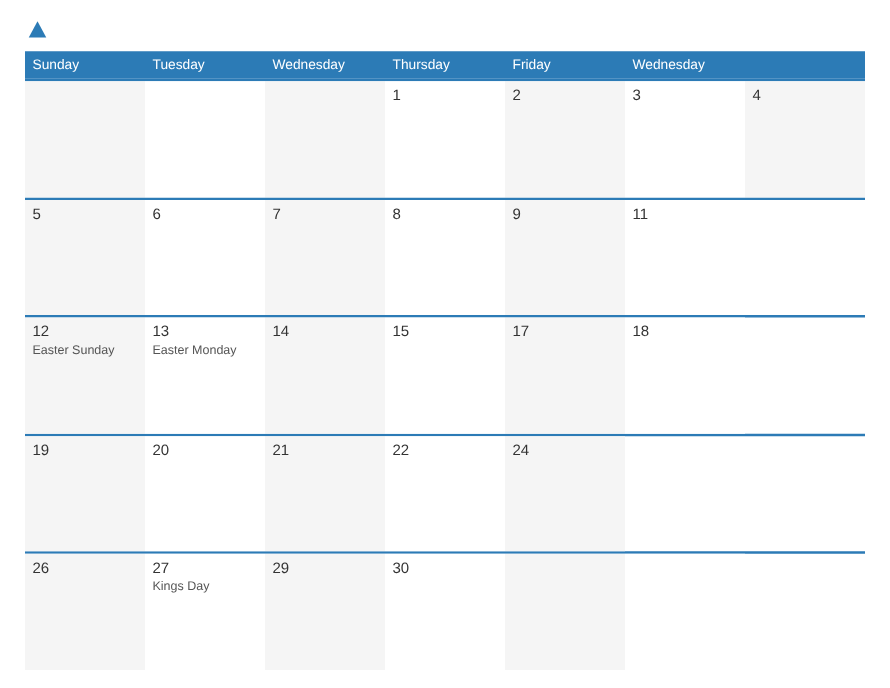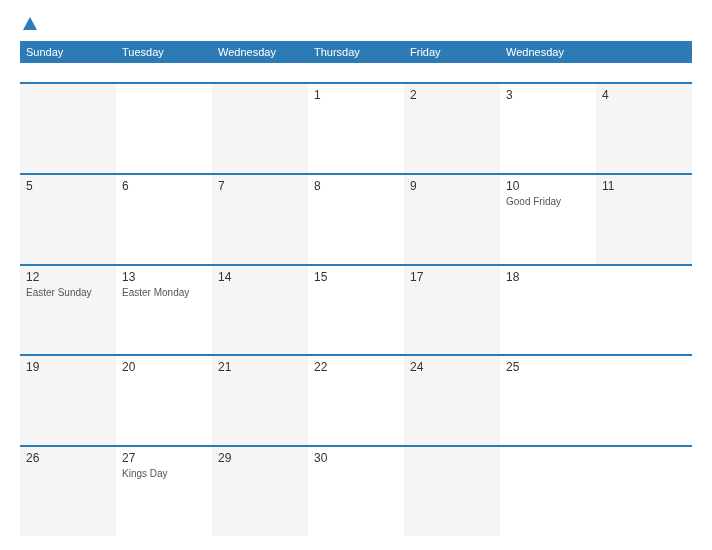--- a/index.html
+++ b/index.html
@@ -65,21 +65,20 @@
       color: #555;
       text-align: right;
       align-self: flex-start;
       margin-top: 4px;
     }
     
     .calendar {
       flex: 1;
       display: flex;
       flex-direction: column;
-      gap: 19px;
     }
     .day-headers {
       display: grid;
       grid-template-columns: repeat(7, 1fr);
       background: #2c7bb6;
     }
     .day-header {
       color: #fff;
       font-size: 11px;
       padding: 5px 6px;
@@ -192,24 +191,20 @@
           <div class="day-cell">
             <span class="day-num">7</span>
           </div>
           <div class="day-cell">
             <span class="day-num">8</span>
           </div>
           <div class="day-cell">
             <span class="day-num">9</span>
           </div>
           <div class="day-cell">
-            <span class="day-num">10</span>
-            <span class="holiday">Good Friday</span>
-          </div>
-          <div class="day-cell">
             <span class="day-num">11</span>
           </div>
         </div>
         <div class="week-row">
           <div class="day-cell">
             <span class="day-num">12</span>
             <span class="holiday">Easter Sunday</span>
           </div>
           <div class="day-cell">
             <span class="day-num">13</span>
@@ -236,23 +231,20 @@
             <span class="day-num">20</span>
           </div>
           <div class="day-cell">
             <span class="day-num">21</span>
           </div>
           <div class="day-cell">
             <span class="day-num">22</span>
           </div>
           <div class="day-cell">
             <span class="day-num">24</span>
-          </div>
-          <div class="day-cell">
-            <span class="day-num">25</span>
           </div>
         </div>
         <div class="week-row">
           <div class="day-cell">
             <span class="day-num">26</span>
           </div>
           <div class="day-cell">
             <span class="day-num">27</span>
             <span class="holiday">Kings Day</span>
           </div>

